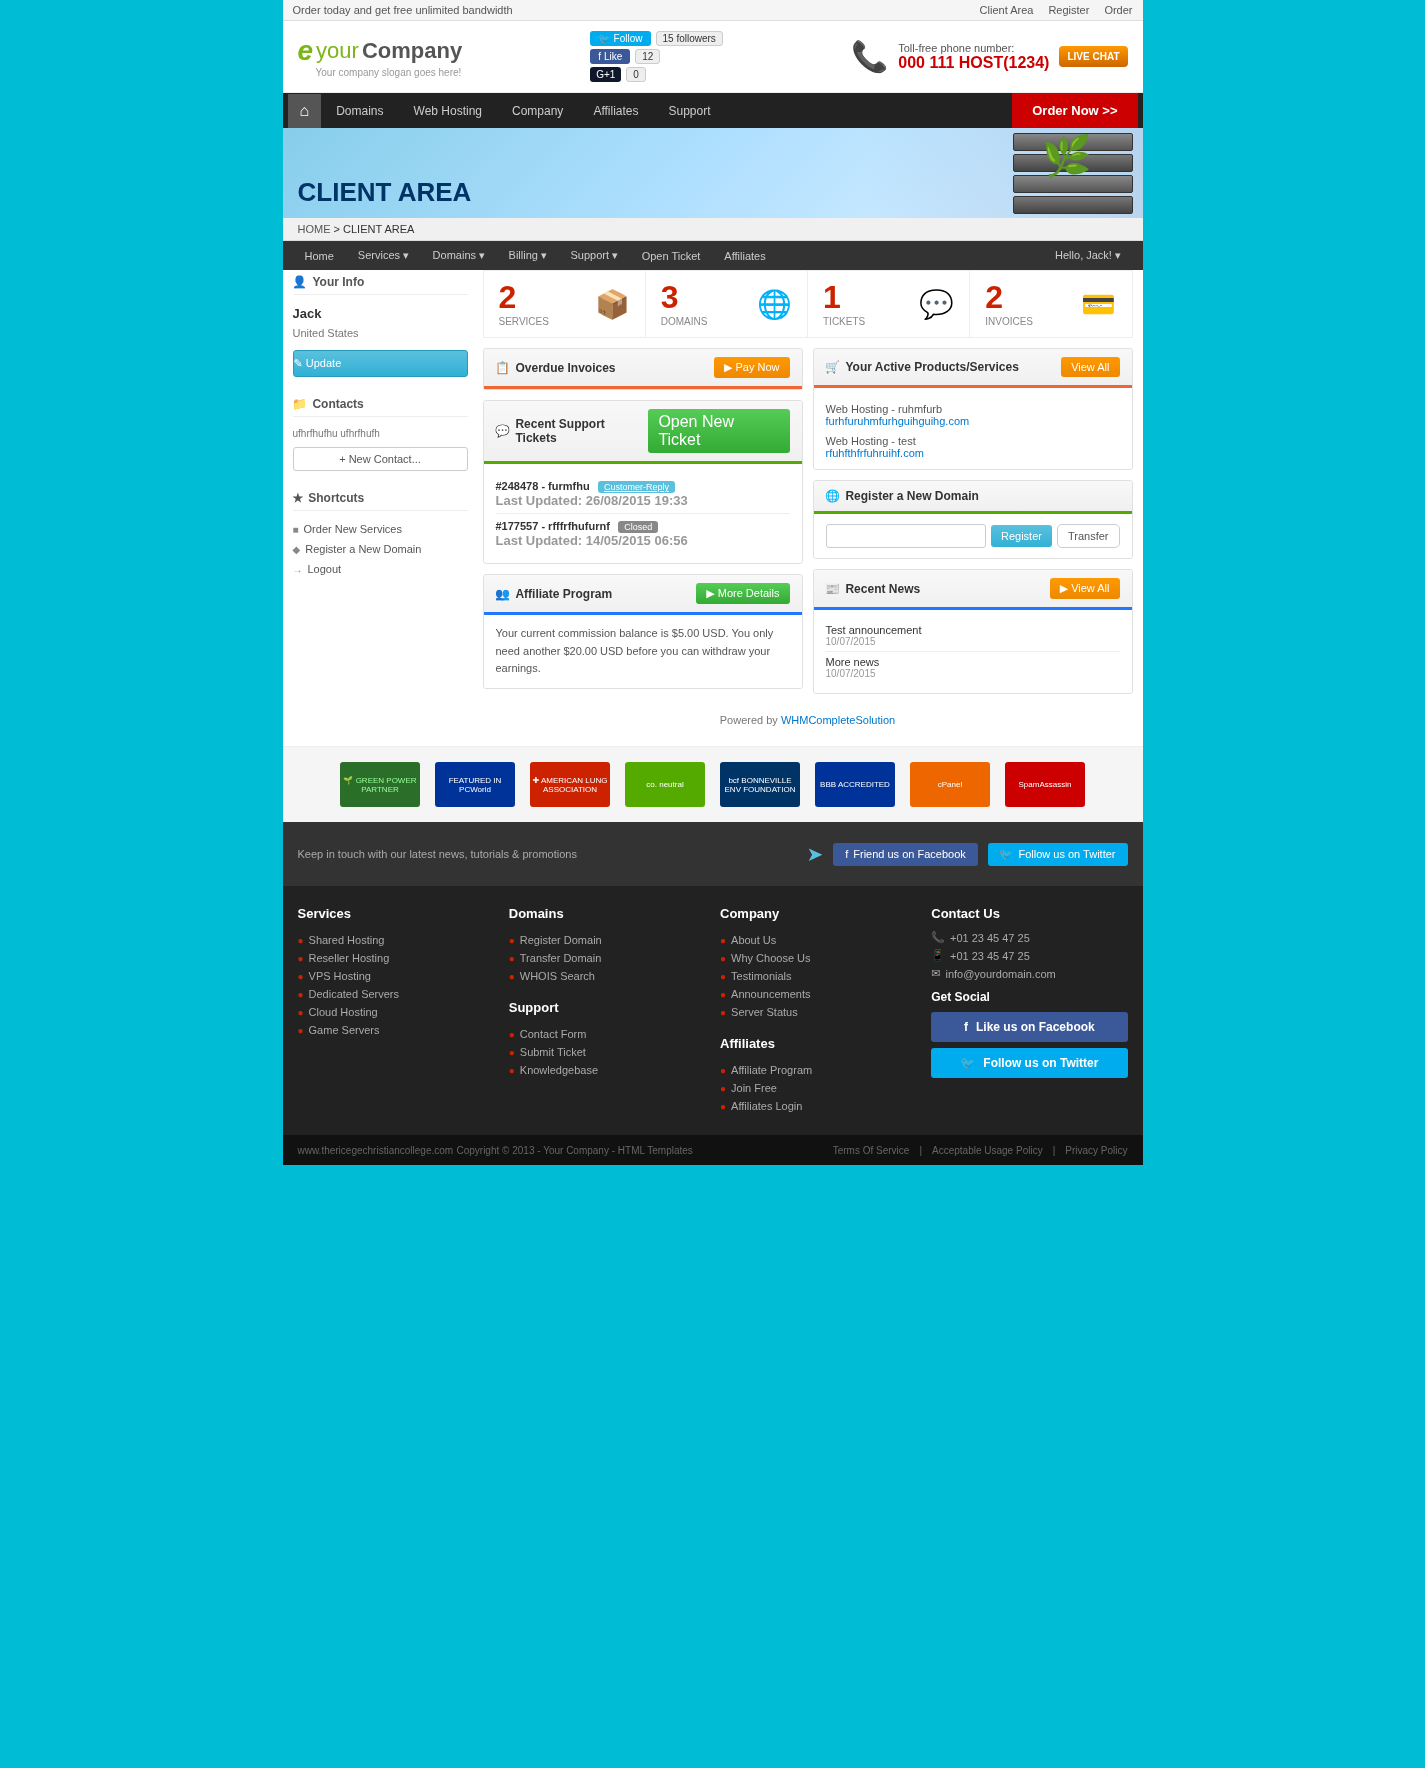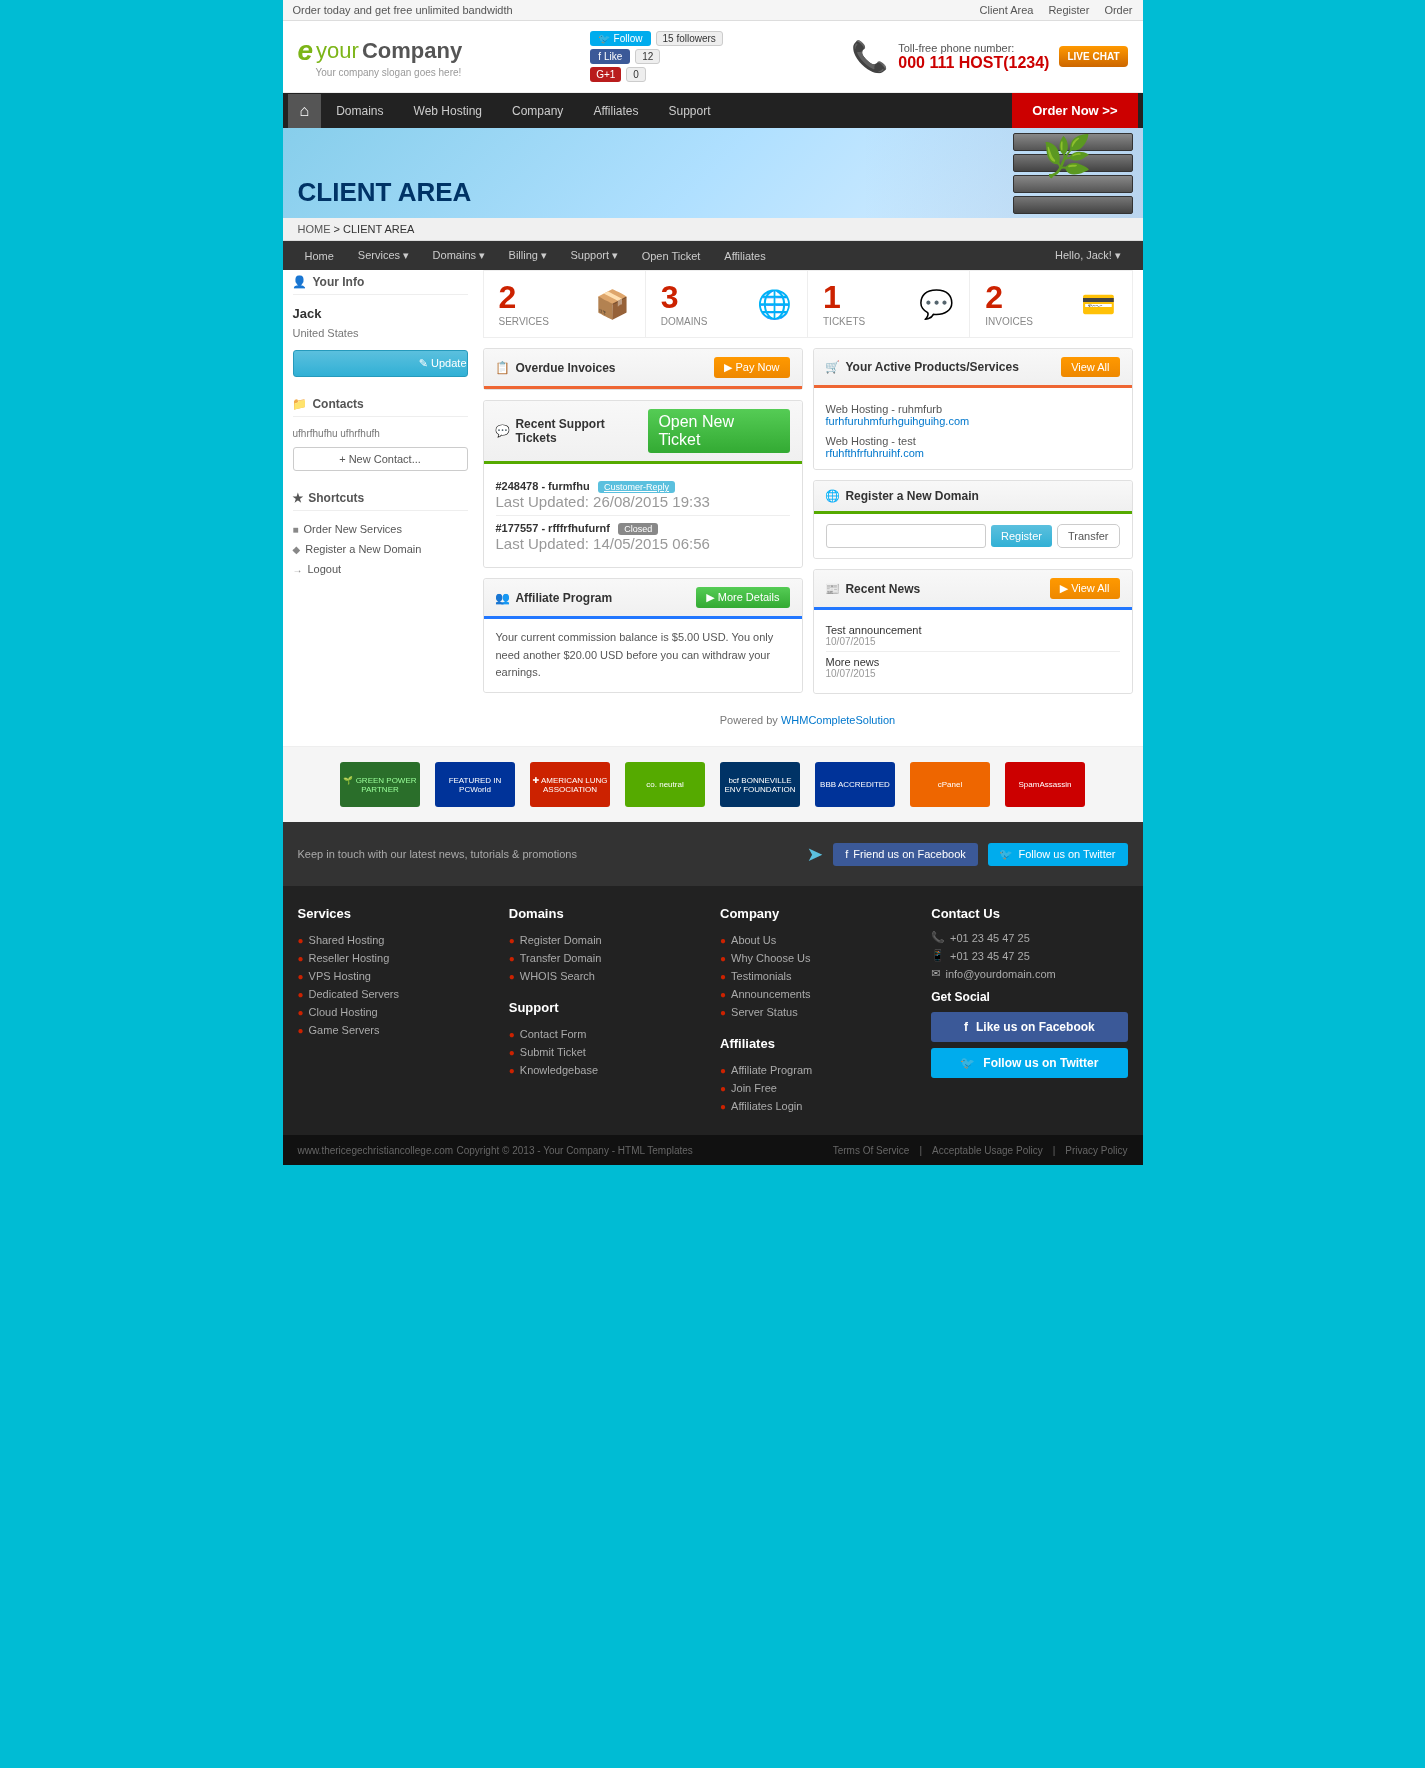--- a/index.html
+++ b/index.html
@@ -18,21 +18,21 @@
     .logo-text { display: flex; align-items: center; gap: 3px; }
     .logo-e { color: #7cb518; font-size: 28px; font-weight: bold; font-style: italic; }
     .logo-your { color: #7cb518; font-size: 22px; }
     .logo-company { color: #555; font-size: 22px; font-weight: bold; }
     .logo-slogan { color: #999; font-size: 10px; margin-left: 18px; }
     
     .social-area { display: flex; flex-direction: column; gap: 3px; font-size: 11px; }
     .social-row { display: flex; align-items: center; gap: 5px; }
     .twitter-btn { background: #00aced; color: #fff; padding: 2px 8px; border-radius: 3px; font-size: 10px; cursor: pointer; display: flex; align-items: center; gap: 3px; }
     .fb-btn { background: #3b5998; color: #fff; padding: 2px 8px; border-radius: 3px; font-size: 10px; cursor: pointer; display: flex; align-items: center; gap: 3px; }
-    .gplus-btn { background: #b91c1c; color: #fff; padding: 2px 6px; border-radius: 3px; font-size: 10px; cursor: pointer; }
+    .gplus-btn { background: #0f172a; color: #fff; padding: 2px 6px; border-radius: 3px; font-size: 10px; cursor: pointer; }
     .followers-count { background: #eee; border: 1px solid #ccc; padding: 1px 6px; border-radius: 3px; font-size: 10px; }
     
     .phone-area { display: flex; align-items: center; gap: 10px; }
     .phone-icon { font-size: 30px; color: #cc0000; }
     .phone-text { color: #555; font-size: 11px; }
     .phone-number { color: #cc0000; font-size: 16px; font-weight: bold; }
     .live-chat-btn { background: linear-gradient(to bottom, #f90, #c60); color: #fff; padding: 5px 8px; border-radius: 4px; font-size: 10px; font-weight: bold; text-align: center; cursor: pointer; }
     
     
     .main-nav { background: #222; display: flex; align-items: center; padding: 0 5px; }
@@ -66,21 +66,21 @@
     
     
     .content-area { display: flex; gap: 0; margin: 0 10px 10px; }
     
     
     .sidebar { width: 175px; flex-shrink: 0; }
     .sidebar-section { margin-bottom: 15px; }
     .sidebar-section-title { color: #555; font-size: 12px; font-weight: bold; padding: 5px 0; border-bottom: 1px solid #eee; margin-bottom: 8px; display: flex; align-items: center; gap: 5px; }
     .sidebar-user-name { color: #333; font-size: 13px; font-weight: bold; padding: 3px 0; }
     .sidebar-user-country { color: #777; font-size: 11px; padding: 3px 0; margin-bottom: 8px; }
-    .update-btn { background: linear-gradient(to bottom, #5bc0de, #31b0d5); color: #fff; padding: 6px 0; width: 100%; border-radius: 3px; font-size: 11px; cursor: pointer; text-align: right; border: 1px solid #269abc; }
+    .update-btn { background: linear-gradient(to bottom, #5bc0de, #31b0d5); color: #fff; padding: 6px 0; width: 100%; border-radius: 3px; font-size: 11px; cursor: pointer; text-align: left; border: 1px solid #269abc; }
     .sidebar-contact { color: #777; font-size: 10px; padding: 3px 0; word-break: break-all; }
     .new-contact-btn { border: 1px solid #ccc; background: #fff; color: #555; padding: 5px 0; width: 100%; border-radius: 3px; font-size: 11px; cursor: pointer; text-align: center; margin-top: 5px; }
     .shortcut-item { display: flex; align-items: center; gap: 5px; padding: 4px 0; font-size: 11px; color: #555; cursor: pointer; }
     .shortcut-icon { color: #888; font-size: 10px; }
     
     
     .main-panel { flex: 1; padding-left: 15px; }
     
     
     .stats-row { display: flex; margin-bottom: 10px; border: 1px solid #eee; }
@@ -104,21 +104,21 @@
     .more-details-btn { background: linear-gradient(to bottom, #5c5, #3a3); color: #fff; padding: 4px 10px; border-radius: 3px; font-size: 11px; cursor: pointer; display: flex; align-items: center; gap: 4px; }
     
     .invoice-text { font-size: 11px; color: #555; line-height: 1.6; }
     
     .ticket-item { padding: 5px 0; border-bottom: 1px solid #eee; }
     .ticket-item:last-child { border-bottom: none; }
     .ticket-id { font-size: 11px; color: #333; font-weight: bold; }
     .ticket-badge { display: inline-block; padding: 1px 6px; border-radius: 3px; font-size: 9px; color: #fff; margin-left: 5px; }
     .badge-customer { background: #5bc0de; text-decoration: underline; }
     .badge-closed { background: #888; }
-    .ticket-date { font-size: 15px; color: #999; }
+    .ticket-date { font-size: 13px; color: #999; font-weight: bold; }
     
     .product-link { color: #0077cc; font-size: 11px; display: block; text-decoration: none; }
     .product-label { font-size: 11px; color: #555; margin-top: 5px; }
     
     .domain-input-row { display: flex; gap: 5px; align-items: center; }
     .domain-input { border: 1px solid #ccc; padding: 5px 8px; font-size: 11px; flex: 1; border-radius: 3px; }
     .register-btn { background: linear-gradient(to bottom, #5bc0de, #31b0d5); color: #fff; padding: 5px 10px; border-radius: 3px; font-size: 11px; cursor: pointer; border: none; }
     .transfer-btn { background: #fff; border: 1px solid #ccc; color: #555; padding: 5px 10px; border-radius: 5px; font-size: 11px; cursor: pointer; }
     
     .news-item { padding: 4px 0; border-bottom: 1px solid #eee; }

